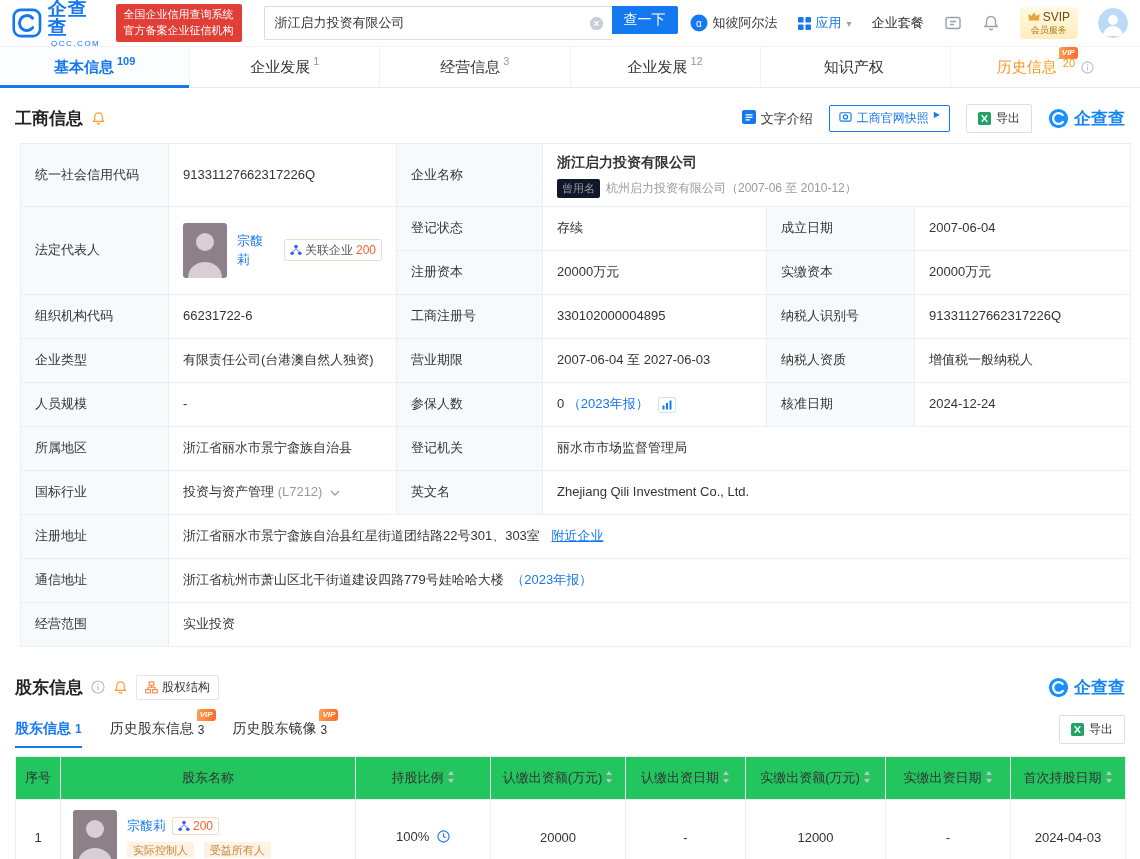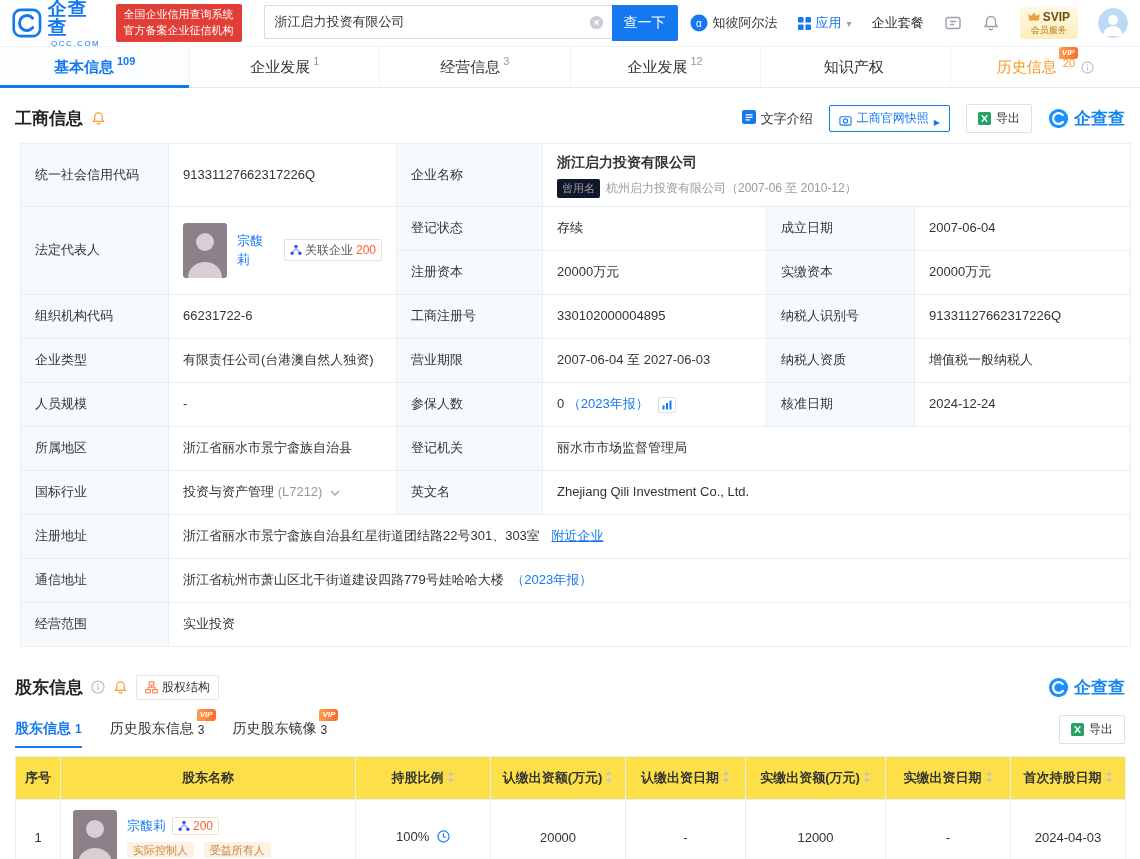--- a/index.html
+++ b/index.html
@@ -9,46 +9,46 @@
   
   .topbar{display:flex;align-items:center;height:46px;padding:0 12px;gap:12px}
   .logo{display:flex;align-items:center;gap:6px;cursor:pointer}
   .logo-cn{color:#1478f0;font-weight:bold;font-size:19px;line-height:1;letter-spacing:1px}
   .logo-dm{color:#1478f0;font-size:8px;letter-spacing:1.5px;margin-top:2px;text-align:center}
   .cert{background:#e03e36;color:#fff;font-size:11px;line-height:1.45;padding:3px 8px;border-radius:2px;white-space:nowrap}
   .search{display:flex;margin-left:10px}
   .search-box{position:relative;width:348px;height:34px;border:1px solid #d9dde3;border-right:none;border-radius:2px 0 0 2px;display:flex;align-items:center;background:#fff}
   .search-box input{border:none;outline:none;width:100%;padding:0 30px 0 10px;font-size:13px;color:#333;font-family:inherit;background:transparent}
   .clear-ic{position:absolute;right:8px;display:flex;cursor:pointer}
-  .search-btn{width:66px;height:36px;background:#1478f0;color:#fff;border:none;font-size:14px;border-radius:0 2px 2px 0;cursor:pointer;font-family:inherit}
+  .search-btn{width:66px;height:28px;background:#1478f0;color:#fff;border:none;font-size:14px;border-radius:0 2px 2px 0;cursor:pointer;font-family:inherit}
   .nav{display:flex;align-items:center;gap:20px;margin-left:auto}
   .nav-item{display:flex;align-items:center;gap:5px;font-size:13px;cursor:pointer;white-space:nowrap}
   .caret{color:#9aa0a8;font-size:10px}
   .svip{background:linear-gradient(180deg,#fff8e3,#ffedbe);border-radius:4px;padding:3px 8px;text-align:center;cursor:pointer;line-height:1.2}
-  .svip-top{display:flex;align-items:center;gap:3px;font-weight:bold;font-size:12px;color:#6d4d10}
+  .svip-top{display:flex;align-items:center;gap:3px;font-weight:normal;font-size:12px;color:#6d4d10}
   .svip-sub{font-size:9px;color:#b07c1e;margin-top:1px}
   .avatar{width:30px;height:30px;border-radius:50%;overflow:hidden;cursor:pointer;flex:none}
   
   .tabbar{display:flex;border-top:1px solid #f1f3f6;border-bottom:1px solid #e7eaef;height:42px;background:#fff}
   .tab{flex:1;display:flex;align-items:center;justify-content:center;font-size:15px;color:#333;position:relative;cursor:pointer;border-right:1px solid #f1f3f6}
   .tab:last-child{border-right:none}
   .cnt{font-size:11px;color:#999;position:relative;top:-6px;margin-left:3px}
   .tab.active{color:#1478f0;font-weight:bold;background:#fcfdfe}
   .tab.active::after{content:"";position:absolute;left:0;right:0;bottom:-1px;height:3px;background:#1478f0}
   .tab.active .cnt{color:#1478f0}
   .tab.vip-tab{color:#f59b22}
   .tab.vip-tab .cnt{color:#f59b22}
   .cnt-wrap{position:relative;display:inline-block}
   .vip-flag{position:absolute;bottom:100%;left:-1px;background:linear-gradient(90deg,#ff9d4d,#ff6a2b);color:#fff;font-size:8px;font-weight:bold;line-height:1;padding:2px 3px;border-radius:3px 3px 3px 0;white-space:nowrap}
   
   .sec-head{display:flex;align-items:center;margin:16px 15px 10px;gap:8px}
   .sec-title{font-size:17px;font-weight:bold;color:#222}
   .sec-right{margin-left:auto;display:flex;align-items:center;gap:16px}
   .text-intro{display:flex;align-items:flex-start;gap:5px;font-size:13px;color:#333;cursor:pointer}
-  .snap-btn{display:flex;align-items:flex-end;gap:5px;border:1px solid #1478f0;color:#1478f0;font-size:12px;padding:4px 9px;border-radius:2px;background:#fff;cursor:pointer;font-family:inherit}
+  .snap-btn{display:flex;align-items:flex-start;gap:5px;border:1px solid #1478f0;color:#1478f0;font-size:12px;padding:4px 9px;border-radius:2px;background:#fff;cursor:pointer;font-family:inherit}
   .play{font-size:8px;color:#1478f0}
   .export-btn{display:flex;align-items:center;gap:5px;border:1px solid #dcdfe6;font-size:12px;color:#333;padding:5px 11px;border-radius:2px;background:#fff;cursor:pointer;font-family:inherit}
   .brand{display:flex;align-items:center;gap:5px;color:#1385f0;font-weight:bold;font-size:17px}
   .eq-btn{display:flex;align-items:center;gap:4px;border:1px solid #e2e5ea;font-size:12px;color:#333;padding:3px 8px;border-radius:2px;background:#fff;cursor:pointer;font-family:inherit}
   
   .info-table{width:1110px;margin:0 20px;border-collapse:collapse;font-size:13px;table-layout:fixed}
   .info-table td{border:1px solid #e8eef4;padding:8px 14px;vertical-align:middle;height:44px;word-break:break-all;line-height:1.5}
   td.lbl{background:#f7fafd;color:#333}
   .val-strong{font-size:14px;color:#333;font-weight:bold}
   .former{margin-top:6px;display:flex;align-items:center;gap:6px;color:#999;font-size:12px}
@@ -61,21 +61,21 @@
   .rep-badge{display:inline-flex;align-items:center;gap:3px;border:1px solid #f2ddc9;border-radius:2px;padding:1px 5px;font-size:12px;color:#555;cursor:pointer;background:#fff;white-space:nowrap}
   .rep-badge b{color:#ff5c2b;font-weight:normal}
   .trend-box{border:1px solid #cfe3fa;border-radius:2px;padding:2px 3px;display:inline-flex;margin-left:6px;vertical-align:-2px;cursor:pointer}
   
   .sh-tabs{display:flex;align-items:flex-end;margin:2px 15px 0;gap:28px}
   .sh-tab{font-size:14px;padding:10px 0 8px;cursor:pointer;border-bottom:2px solid transparent;display:flex;align-items:center;gap:4px}
   .sh-tab.active{color:#1478f0;font-weight:bold;border-bottom-color:#1478f0}
   .sh-cnt{font-size:12px}
   .sh-tabs .export-btn{margin-left:auto;margin-bottom:4px}
   .sh-table{width:1110px;margin:8px 15px 0;border-collapse:collapse;font-size:13px;table-layout:fixed}
-  .sh-table th{background:#fde047;font-weight:bold;color:#333;padding:12px 4px;border:1px solid #e8eef4;height:38px}
+  .sh-table th{background:#22c55e;font-weight:normal;color:#333;padding:12px 4px;border:1px solid #e8eef4;height:38px}
   .sh-table td{border:1px solid #e8eef4;padding:8px 6px;text-align:center;height:76px;vertical-align:middle}
   .sort{margin-left:3px;vertical-align:-1px;cursor:pointer}
   .holder-cell{display:flex;align-items:center;gap:10px;text-align:left;padding-left:6px}
   .holder-photo{width:44px;height:54px;border-radius:3px;overflow:hidden;flex:none}
   .tag{background:#fdf2e3;color:#c9863d;font-size:11px;padding:2px 6px;border-radius:2px;margin-right:6px;cursor:pointer;white-space:nowrap}
   .holder-line1{display:flex;align-items:center;gap:6px;margin-bottom:7px}
   .clock{margin-left:4px;vertical-align:-2px;cursor:pointer}
 </style>
 </head>
 <body>

